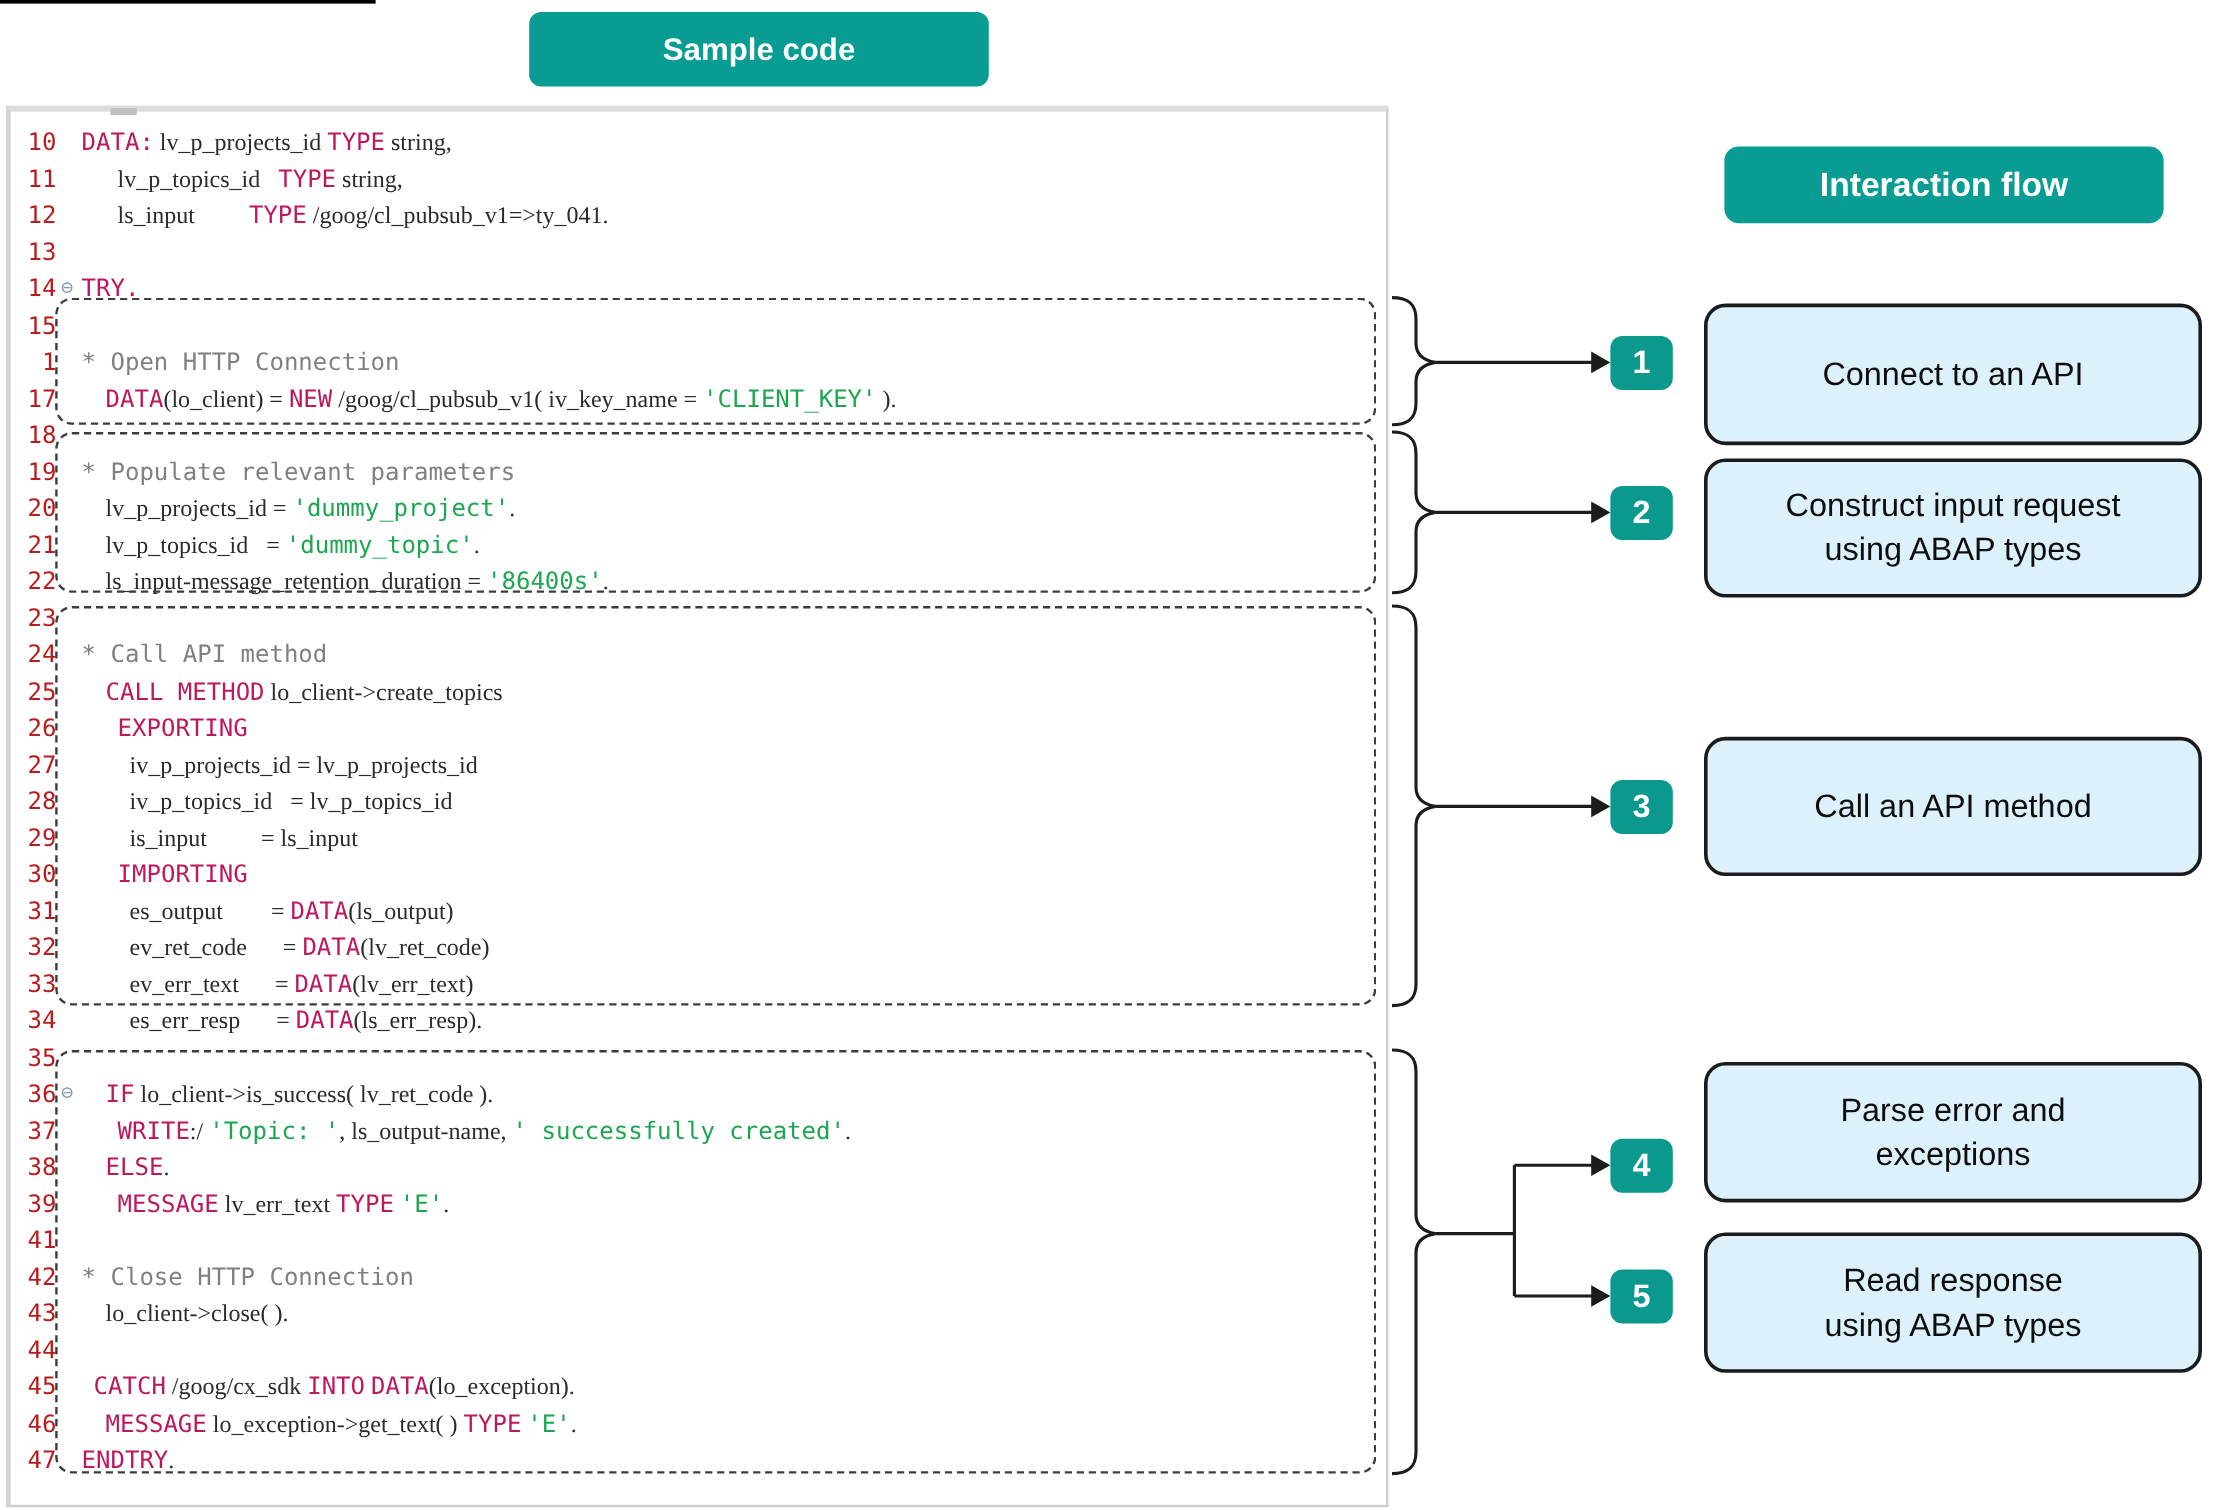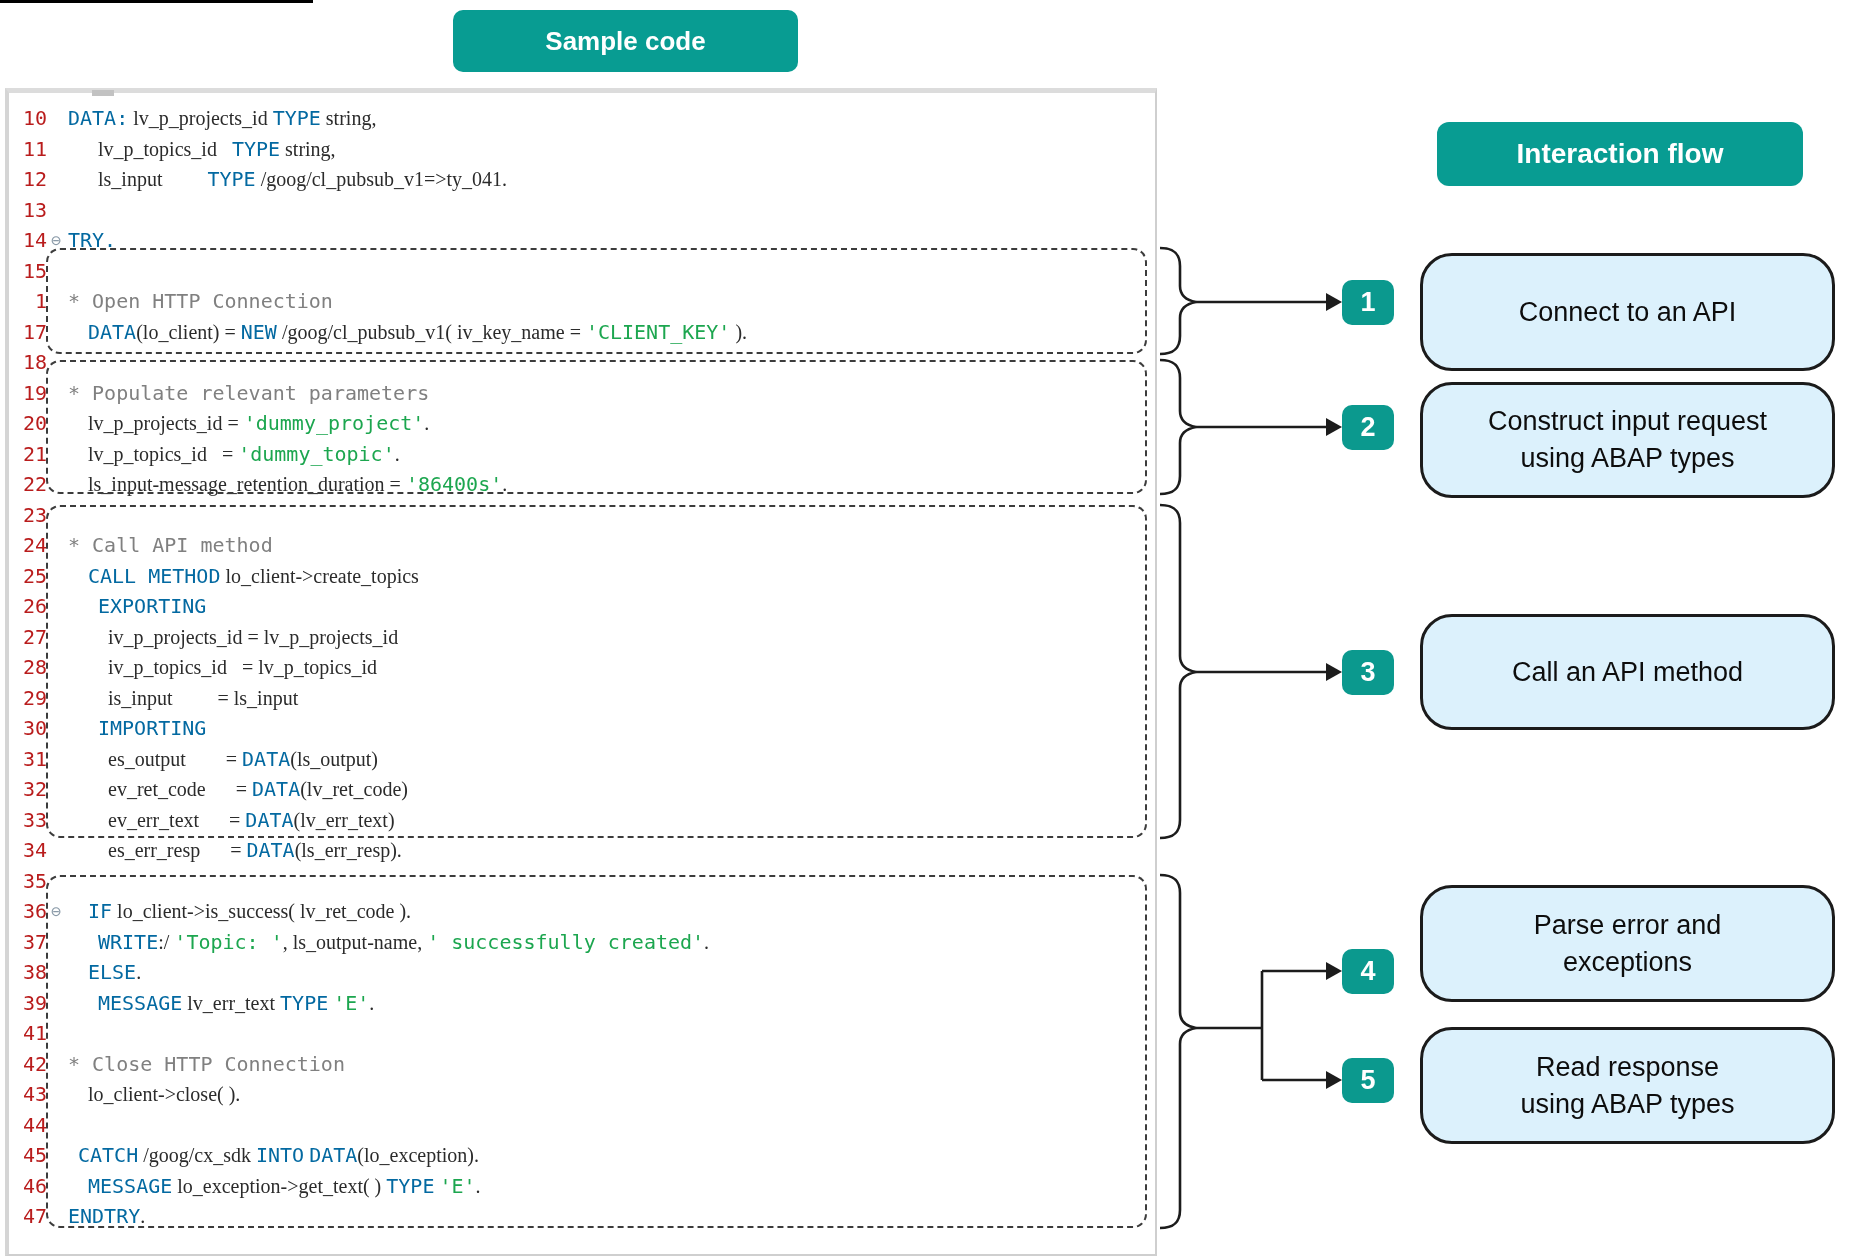--- a/index.html
+++ b/index.html
@@ -6,34 +6,34 @@
   #canvas{position:relative;width:1862px;height:1258px;background:#ffffff;overflow:hidden;
           font-family:"Liberation Sans",sans-serif;}
   .abs{position:absolute;}
 
   
   #top-rule{left:0;top:0;width:313px;height:3px;background:#000;}
 
   
   .pill{background:#089c92;color:#fff;font-weight:bold;display:flex;align-items:center;
         justify-content:center;}
-  #sample-pill{left:441px;top:10px;width:345px;height:62px;border-radius:10px;font-size:26px;margin-left:12px;}
+  #sample-pill{left:441px;top:10px;width:383px;height:62px;border-radius:10px;font-size:26px;}
   #flow-pill{left:1437px;top:122px;width:366px;height:64px;border-radius:12px;font-size:28px;}
 
   
   #editor{left:5px;top:88px;width:1152px;height:1168px;background:#fff;box-sizing:border-box;
           border:2px solid #cfcfcf;border-left:4px solid #d5d5d5;border-top:5px solid #dcdcdc;}
   #hscroll-thumb{left:92px;top:90px;width:22px;height:6px;background:#c2c2c2;}
   #code-rows{left:9px;top:103px;width:1140px;}
   .row{display:flex;height:30.5px;line-height:30.5px;font-family:"DejaVu Sans Mono",monospace;
        font-size:20px;white-space:pre;}
   .gut{width:38px;text-align:right;color:#b91c1c;flex:0 0 38px;}
   .fold{width:18px;flex:0 0 18px;text-align:center;color:#8a9aa8;font-size:17px;}
   .src{flex:1;padding-left:3px;color:#2b2b2b;}
-  .src .k{color:#0369a1;text-align:center;}
+  .src .k{color:#be185d;text-align:center;}
   .src .t{color:#2b2b2b;font-family:Liberation Serif, serif;}
   .src .s{color:#1ca64f;}
   .src .c{color:#808080;}
 
   
   .dashbox{border:2px dashed #3c3c3c;border-radius:14px;box-sizing:border-box;}
   #dash-1{left:46px;top:248px;width:1101px;height:106px;}
   #dash-2{left:46px;top:360px;width:1101px;height:134px;}
   #dash-3{left:46px;top:505px;width:1101px;height:333px;}
   #dash-4{left:46px;top:875px;width:1101px;height:353px;}
@@ -44,21 +44,21 @@
   
   .badge{width:52px;height:45px;border-radius:10px;background:#0b998e;color:#fff;
          font-weight:bold;font-size:27px;display:flex;align-items:center;justify-content:center;}
   #badge-1{left:1342px;top:280px;}
   #badge-2{left:1342px;top:405px;}
   #badge-3{left:1342px;top:650px;}
   #badge-4{left:1342px;top:949px;}
   #badge-5{left:1342px;top:1058px;}
 
   
-  .stepbox{width:415px;background:#dcf1fc;border:3px solid #1b1b1b;border-radius:32px;
+  .stepbox{width:415px;background:#dcf1fc;border:3px solid #1b1b1b;border-radius:18px;
            box-sizing:border-box;display:flex;align-items:center;justify-content:center;
            text-align:center;font-size:27px;line-height:37px;font-weight:500;color:#0d0d0d;
            white-space:pre-line;}
   #step-1{left:1420px;top:253px;height:118px;}
   #step-2{left:1420px;top:382px;height:116px;}
   #step-3{left:1420px;top:614px;height:116px;}
   #step-4{left:1420px;top:885px;height:117px;}
   #step-5{left:1420px;top:1027px;height:117px;}
 </style>
 </head>

